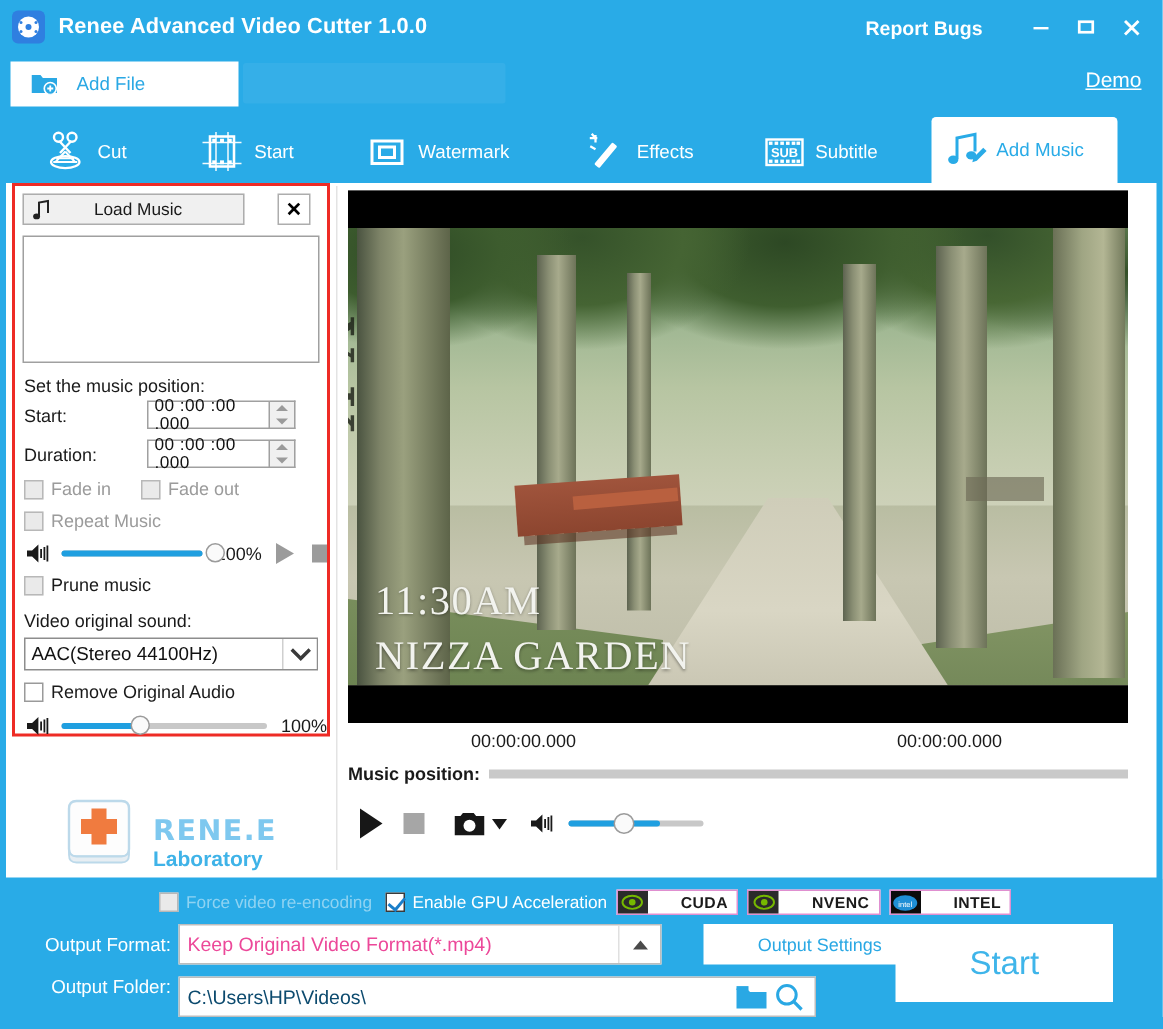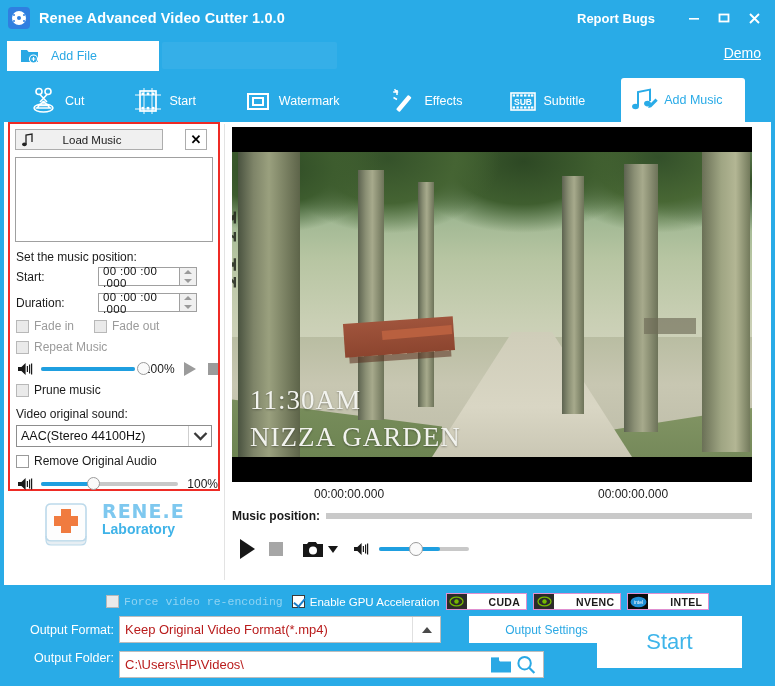--- a/index.html
+++ b/index.html
@@ -158,21 +158,21 @@
   }
   .combo span{ font-size:12.5px; color:#111; margin-left:4px; flex:1; }
   .combo .cbtn{
     width:23px; height:20px; background:#fff; border-left:1px solid #cfcfcf;
     display:flex; align-items:center; justify-content:center;
   }
 
   
   .logo{
     position:absolute; left:4px; top:378px; width:212px; height:80px;
-    display:flex; align-items:flex-start;
+    display:flex; align-items:flex-end;
   }
   .logo-badge{ width:52px; height:50px; margin-left:32px; position:relative; flex:none;}
   .logo-text{ margin-left:10px; }
   .logo-t1{ font-size:19px; font-weight:bold; color:#7ec8ef; letter-spacing:1px;
      font-family:"DejaVu Sans", sans-serif;}
   .logo-t2{ font-size:14px; font-weight:bold; color:#3fb3e8; margin-top:-1px;}
 
   
   .vdiv{ position:absolute; left:220px; top:2px; width:1px; height:456px; background:#e3e3e3;}
 
@@ -248,52 +248,52 @@
   .t-spk{ margin-left:16px; }
 
   
   .bottom{
     position:absolute; left:0; top:586px; width:775px; height:100px; background:#29ABE7;
   }
   .gpurow{
     position:absolute; left:106px; top:7px; display:flex; align-items:center;
   }
   .gpurow .cbtxt{ color:#fff; font-size:11.5px; }
-  .gpurow .cbtxt.dim{ color:#8fd3f2;font-family:Liberation Mono, monospace; }
+  .gpurow .cbtxt.dim{ color:#8fd3f2; }
   .badge{
     height:17px; margin-left:6px; display:flex; align-items:center;
     border:1px solid #e08fd0; background:#fff;gap:16px;
   }
   .badge .bico{ width:20px; height:15px; background:#2b2b2b; display:flex;
      align-items:center; justify-content:center; flex:none;}
   .badge .bico.intel{ background:#0b0b0b; }
   .badge .btxt{ font-size:10.5px; color:#1a1a1a; padding:0 6px; font-weight:bold;
      letter-spacing:.3px;}
 
   .fmtrow{ position:absolute; left:22px; top:30px; display:flex; align-items:center;}
   .flabel{ color:#fff; font-size:12.5px; width:92px; text-align:right; margin-right:5px; }
   .fmtbox{
     width:322px; height:27px; background:#fff; border:1px solid #bdbdbd;
     display:flex; align-items:center;
   }
-  .fmtbox span{ font-size:13px; color:#b91c1c; margin-left:5px; flex:1; }
+  .fmtbox span{ font-size:13px; color:#ec4899; margin-left:5px; flex:1; }
   .fmtbox .up{ width:28px; height:25px; display:flex; align-items:center; justify-content:center;
      border-left:1px solid #e0e0e0; cursor:pointer;}
   .arrow-up2{ width:0;height:0;border-left:5px solid transparent;border-right:5px solid transparent;border-bottom:6px solid #4a4a4a; }
   .outset{
     width:155px; height:27px; background:#fff; margin-left:28px;
     display:flex; align-items:center; justify-content:center;
     color:#2aa8e4; font-size:12px; cursor:pointer;
   }
   .folderrow{ position:absolute; left:22px; top:65px; display:flex; align-items:flex-start;}
   .foldbox{
     width:425px; height:27px; background:#fff; border:1px solid #bdbdbd;
     display:flex; align-items:center;
   }
-  .foldbox span{ font-size:13px; color:#b91c1c; margin-left:5px; flex:1; }
+  .foldbox span{ font-size:13px; color:#0c4a6e; margin-left:5px; flex:1; }
   .foldbox .ficon{ margin-right:4px; cursor:pointer;}
   .foldbox .sicon{ margin-right:7px; cursor:pointer;}
   .startbtn{
     position:absolute; left:597px; top:30px; width:145px; height:52px;
     background:#fff; display:flex; align-items:center; justify-content:center;
     color:#3fb5ea; font-size:22px; cursor:pointer;
   }
 </style>
 </head>
 <body>

